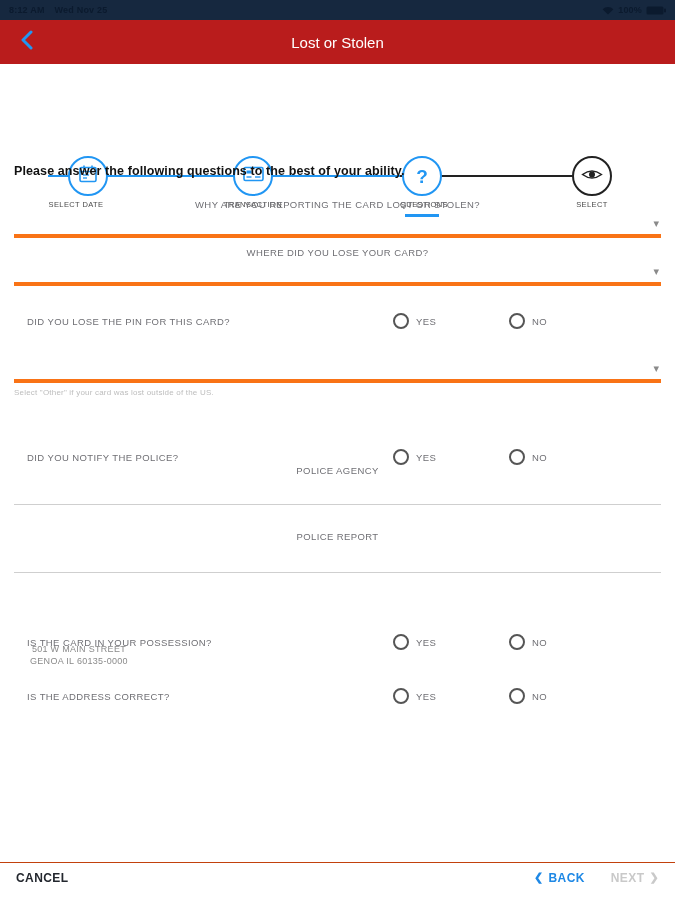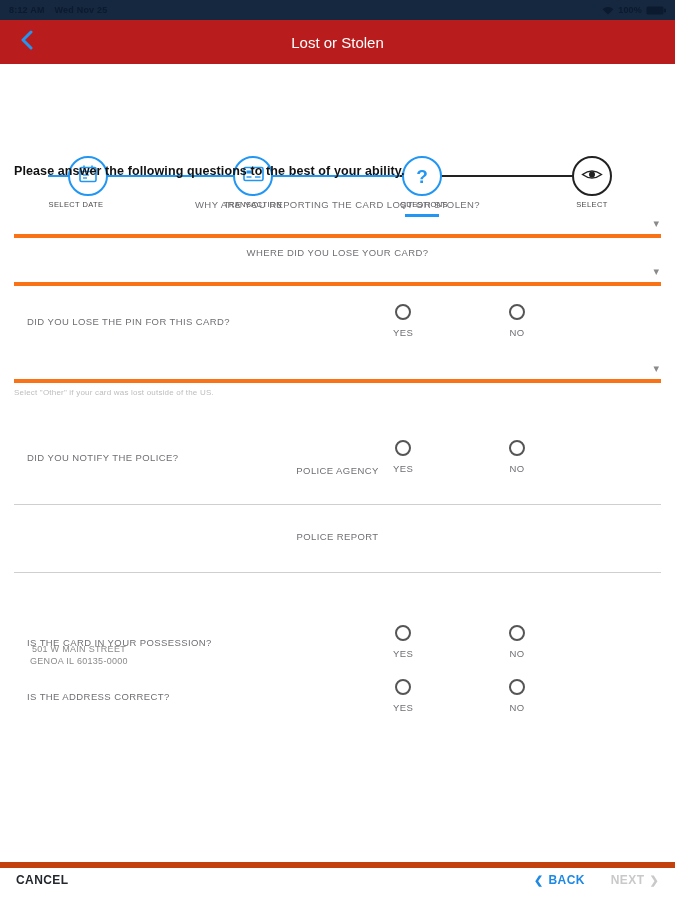--- a/index.html
+++ b/index.html
@@ -67,34 +67,34 @@
   .q-dropdown { border-bottom:4px solid #f97316; cursor:pointer; }
   .q-dropdown .caret {
     position:absolute; right:2px; bottom:5px; font-size:11px; color:#8A8A8A; line-height:1;
   }
   .q-input { border-bottom:1px solid #CFCFCF; cursor:text; }
   .q-hint { position:absolute; left:0; font-size:8px; color:#BDBDBD; letter-spacing:.2px; }
   .q-radio-row { display:flex; align-items:center; height:22px; position:relative; }
   .q-radio-row .q-label { position:absolute; left:13px; top:50%; transform:translateY(-50%); }
   .radio-option {
     position:absolute; top:50%; transform:translateY(-50%);
-    display:flex; align-items:center; gap:7px; cursor:pointer;flex-direction:column;
+    display:flex; align-items:center; gap:7px; cursor:pointer;
   }
   .radio-option.yes { left:379px; }
   .radio-option.no  { left:495px; }
   .radio-circle {
     width:16px; height:16px; border:2px solid #555555; border-radius:50%; background:#fff;
   }
   .radio-label { font-size:9.5px; color:#6F6F74; letter-spacing:.4px; }
   .address { position:absolute; left:16px; font-size:9px; color:#8A8A8A; line-height:12px; letter-spacing:.3px; }
 
   
   .footer {
     position:absolute; left:0; right:0; top:862px; height:30px;
-    border-top:6px solid #c2410c; background:#fff;
+    border-top:1px solid #c2410c; background:#fff;
     display:flex; align-items:center; justify-content:space-between; padding:0 16px;
   }
   .cancel-btn { font-size:12px; font-weight:bold; color:#23272E; letter-spacing:.4px; cursor:pointer; }
   .footer-right { display:flex; align-items:center; gap:26px; }
   .back-btn { font-size:12px; font-weight:bold; color:#1E88E5; letter-spacing:.4px; cursor:pointer; display:flex; align-items:center; gap:5px; }
   .next-btn { font-size:12px; font-weight:bold; color:#C9C9C9; letter-spacing:.4px; cursor:pointer; display:flex; align-items:center; gap:5px; }
   .chev { font-size:11px; line-height:1; }
 </style>
 </head>
 <body>

